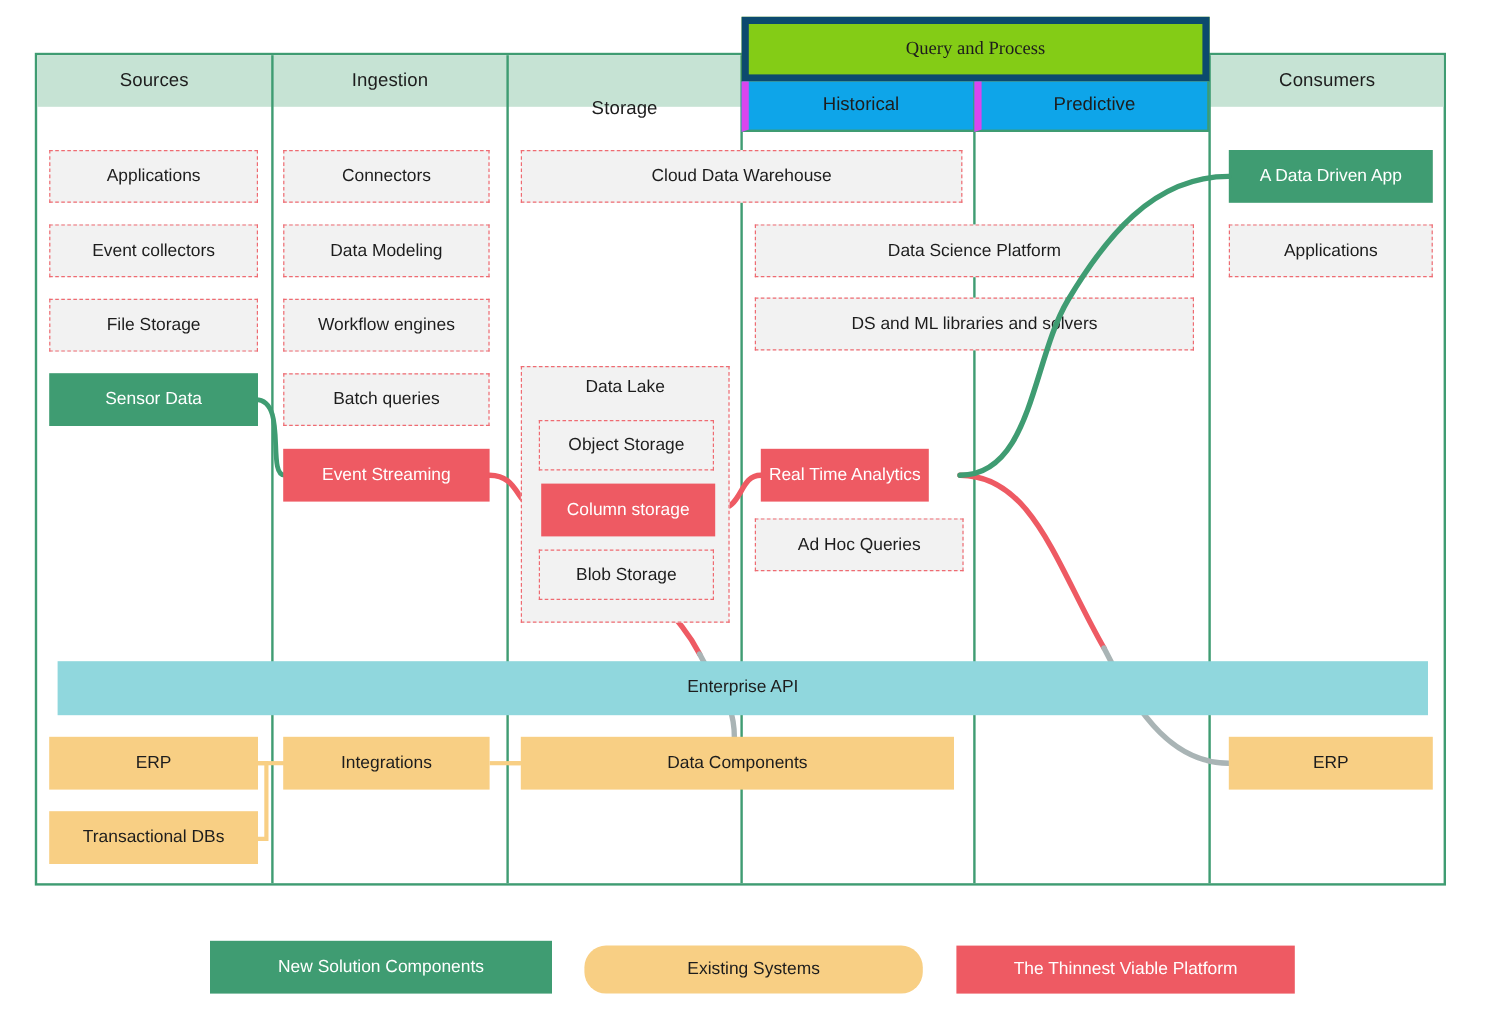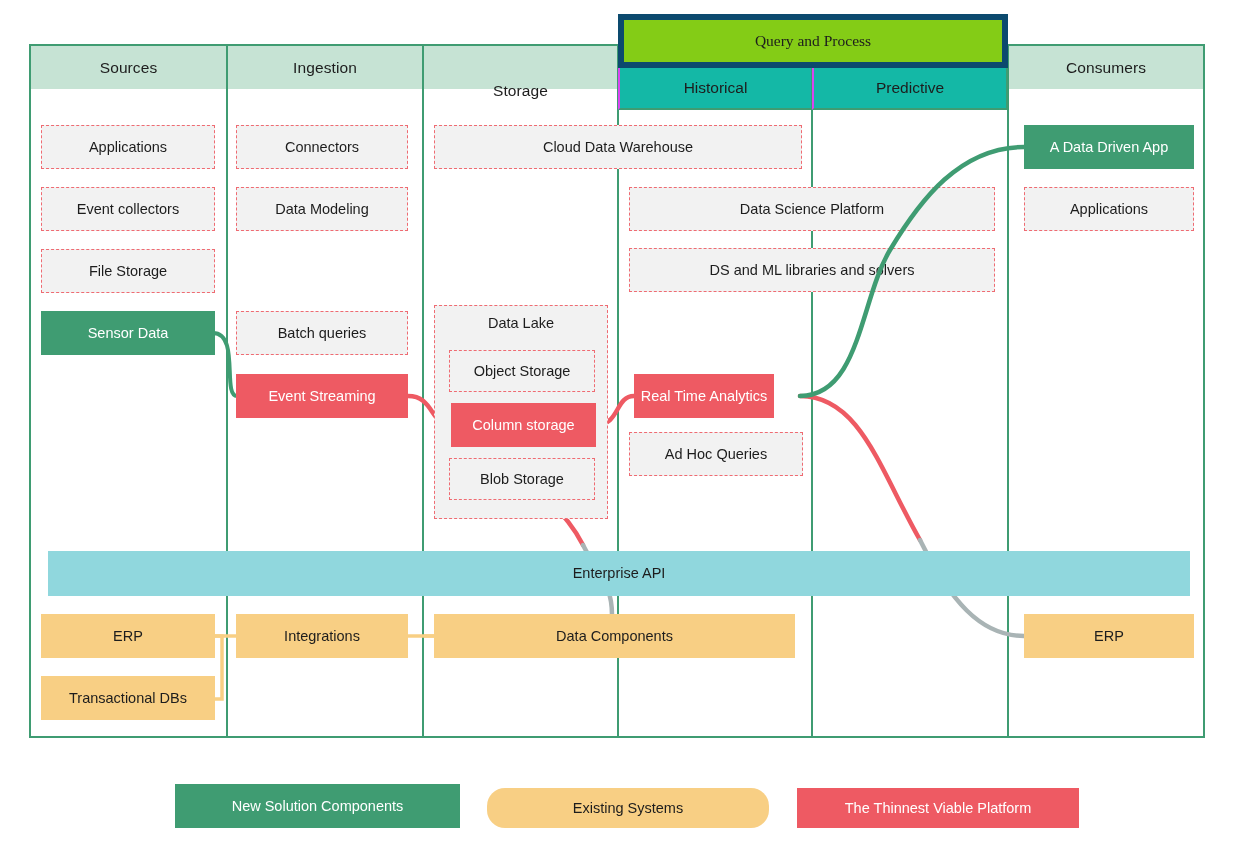--- a/index.html
+++ b/index.html
@@ -38,22 +38,22 @@
   .qp-box{
     position:absolute;
     border:6px solid #0c4a6e;
     background:#84cc16;
     box-sizing:border-box;
     display:flex;align-items:center;justify-content:center;
     font-size:15.5px;color:#1d1d1d;font-family:Liberation Serif, serif;
   }
   .qp-sub{
     position:absolute;
-    background:#14b8a6;
-    border-left:2px solid #d946ef;
+    background:#0ea5e9;
+    border-left:6px solid #d946ef;
     border-right:2px solid #3f9c72;
     border-bottom:2px solid #3f9c72;
     box-sizing:border-box;
     display:flex;align-items:center;justify-content:center;
     font-size:15.5px;color:#1d1d1d;
   }
 
   
   .node{
     position:absolute;
@@ -161,20 +161,21 @@
     <path d="M 920 540 C 950 600 980 636 1024 636" stroke="#a9b4b5" stroke-width="4.5" fill="none" stroke-linecap="round"></path>
   </svg>
 
   <div class="node dashed" style="left:41px;top:125px;width:174px;height:44px;">Applications</div>
   <div class="node dashed" style="left:41px;top:187px;width:174px;height:44px;">Event collectors</div>
   <div class="node dashed" style="left:41px;top:249px;width:174px;height:44px;">File Storage</div>
   <div class="node solidgreen" style="left:41px;top:311px;width:174px;height:44px;">Sensor Data</div>
 
   <div class="node dashed" style="left:236px;top:125px;width:172px;height:44px;">Connectors</div>
   <div class="node dashed" style="left:236px;top:187px;width:172px;height:44px;">Data Modeling</div>
+  <div class="node dashed" style="left:236px;top:249px;width:172px;height:44px;">Workflow engines</div>
   <div class="node dashed" style="left:236px;top:311px;width:172px;height:44px;">Batch queries</div>
   <div class="node solidred" style="left:236px;top:374px;width:172px;height:44px;">Event Streaming</div>
 
   <div class="node dashed" style="left:434px;top:125px;width:368px;height:44px;">Cloud Data Warehouse</div>
 
   <div class="node dashed group-label" style="left:434px;top:305px;width:174px;height:214px;">Data Lake</div>
   <div class="node dashed" style="left:449px;top:350px;width:146px;height:42px;">Object Storage</div>
   <div class="node dashed" style="left:449px;top:458px;width:146px;height:42px;">Blob Storage</div>
 
   <div class="node dashed" style="left:629px;top:187px;width:366px;height:44px;">Data Science Platform</div>

